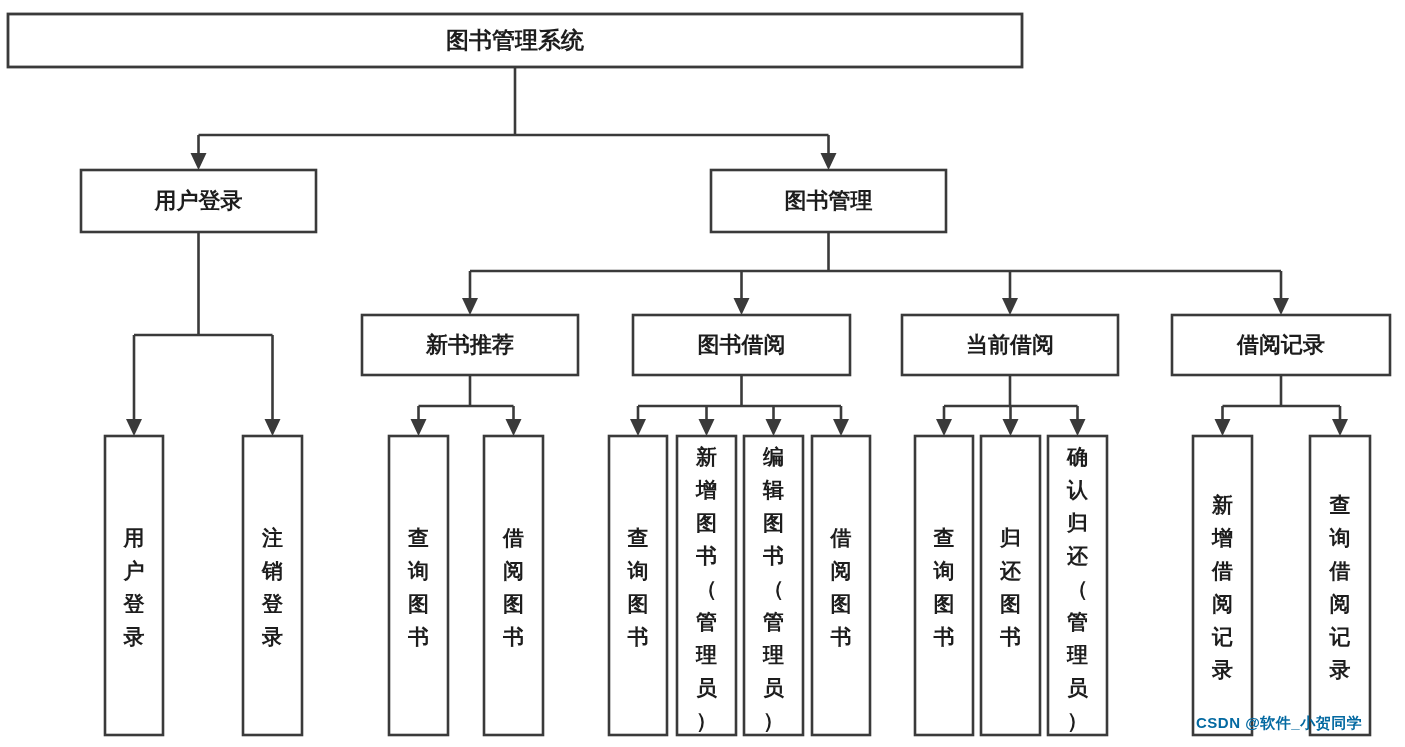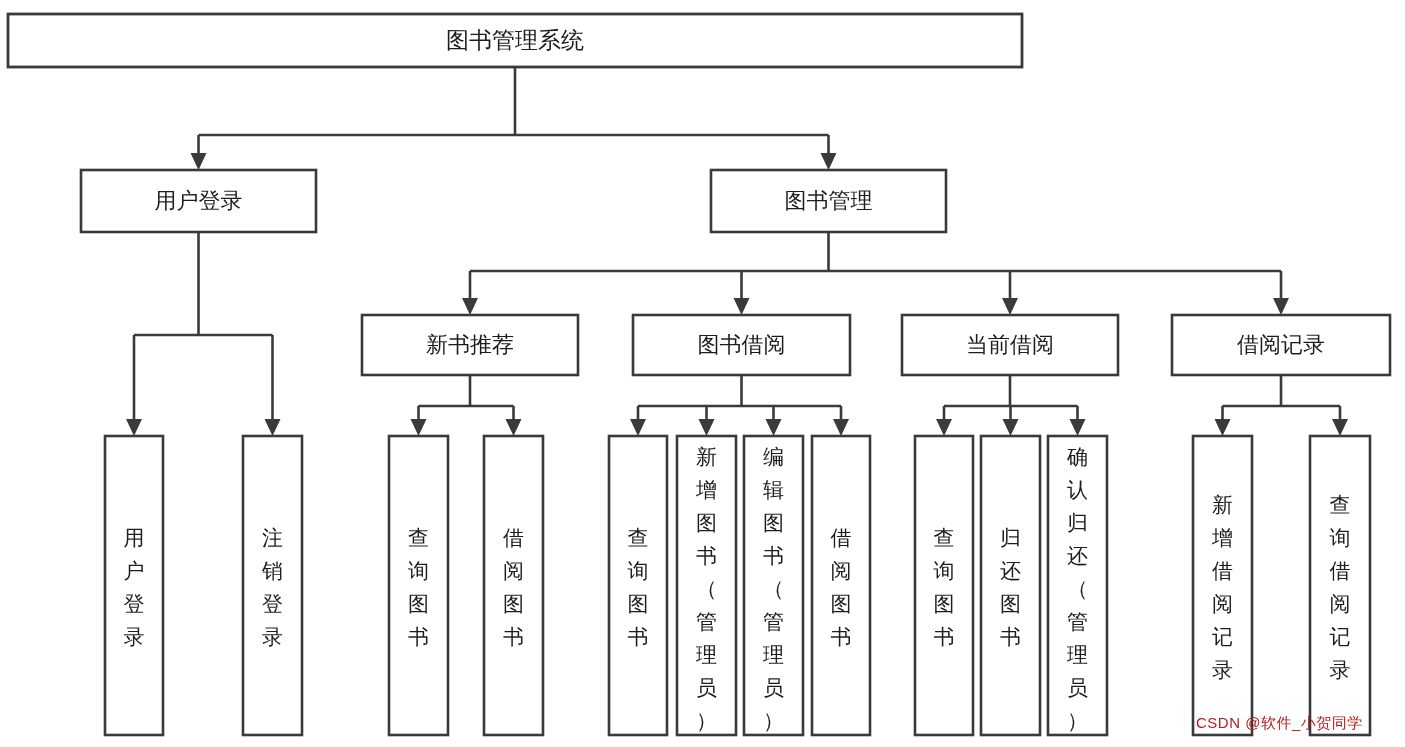--- a/index.html
+++ b/index.html
@@ -1,21 +1,21 @@
 <!DOCTYPE html>
 <html><head>
 <meta charset="utf-8">
 <title>图书管理系统 功能结构图</title>
 <style>
   html,body{margin:0;padding:0;background:#ffffff;}
   body{
     font-family:"Liberation Sans","DejaVu Sans",sans-serif;
     width:1405px;height:747px;overflow:hidden;position:relative;
   }
-  #diagram-root{position:relative;width:1172px;height:747px;background:#fff;}
+  #diagram-root{position:relative;width:1172px;height:747px;background:#fff;font-weight:bold;}
   svg#tree-svg{position:absolute;left:0;top:0;width:1405px;height:747px;display:block;}
   .node-box{
     fill:#ffffff;stroke:#3a3a3a;stroke-width:2.6;
   }
   .node-box.level0{stroke-width:2.8;}
   .connector{
     stroke:#3a3a3a;stroke-width:2.6;fill:none;stroke-linecap:butt;
   }
   .arrow-head{fill:#3a3a3a;stroke:none;}
   .node-label{
@@ -30,21 +30,21 @@
     fill:#1d1d1d;
     font-family:"Liberation Sans","DejaVu Sans",sans-serif;
     font-size:21px;
     text-anchor:middle;
   }
   .watermark{
     position:absolute;
     left:1196px;top:714px;
     font-family:"Liberation Sans","DejaVu Sans",sans-serif;
     font-size:15px;
-    color:#b91c1c;
+    color:#0369a1;
     letter-spacing:0.5px;
     white-space:nowrap;
     user-select:none;
   }
 </style>
 </head>
 <body>
 
 <div id="diagram-root">
   <svg id="tree-svg" viewBox="0 0 1405 747">

